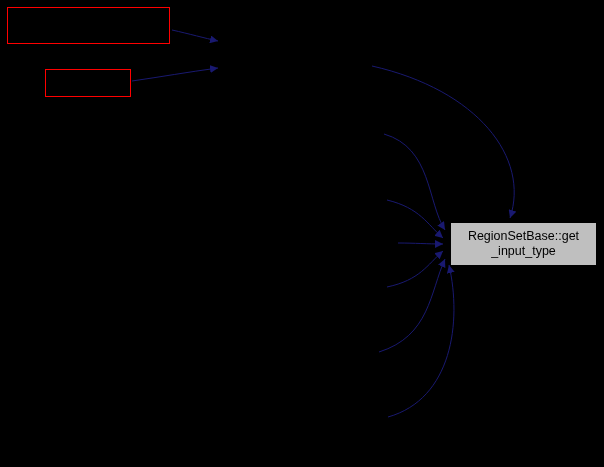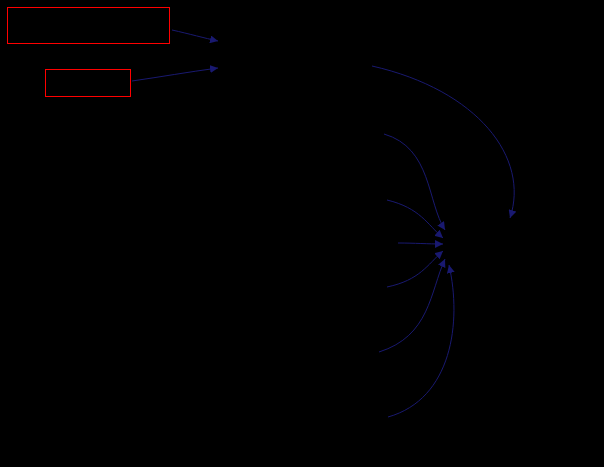--- a/index.html
+++ b/index.html
@@ -76,14 +76,18 @@
     <path class="edge" d="M 398,243 C 415,243 427,244 443,244" marker-end="url(#arrow)" stroke="#191970"></path>
     <path class="edge" d="M 387,287 C 420,280 427,265 443,251" marker-end="url(#arrow)" stroke="#191970"></path>
     <path class="edge" d="M 379,352 C 430,336 430,292 445,259" marker-end="url(#arrow)" stroke="#191970"></path>
     <path class="edge" d="M 388,417 C 452,399 462,322 449,265" marker-end="url(#arrow)" stroke="#191970"></path>
   </svg>
 
   <div class="red-node n1"></div>
 
   <div class="red-node n2"></div>
 
+  <div class="target-node">
+    <div>RegionSetBase::get</div>
+    <div>_input_type</div>
+  </div>
 
 </div>
 
 </body></html>

